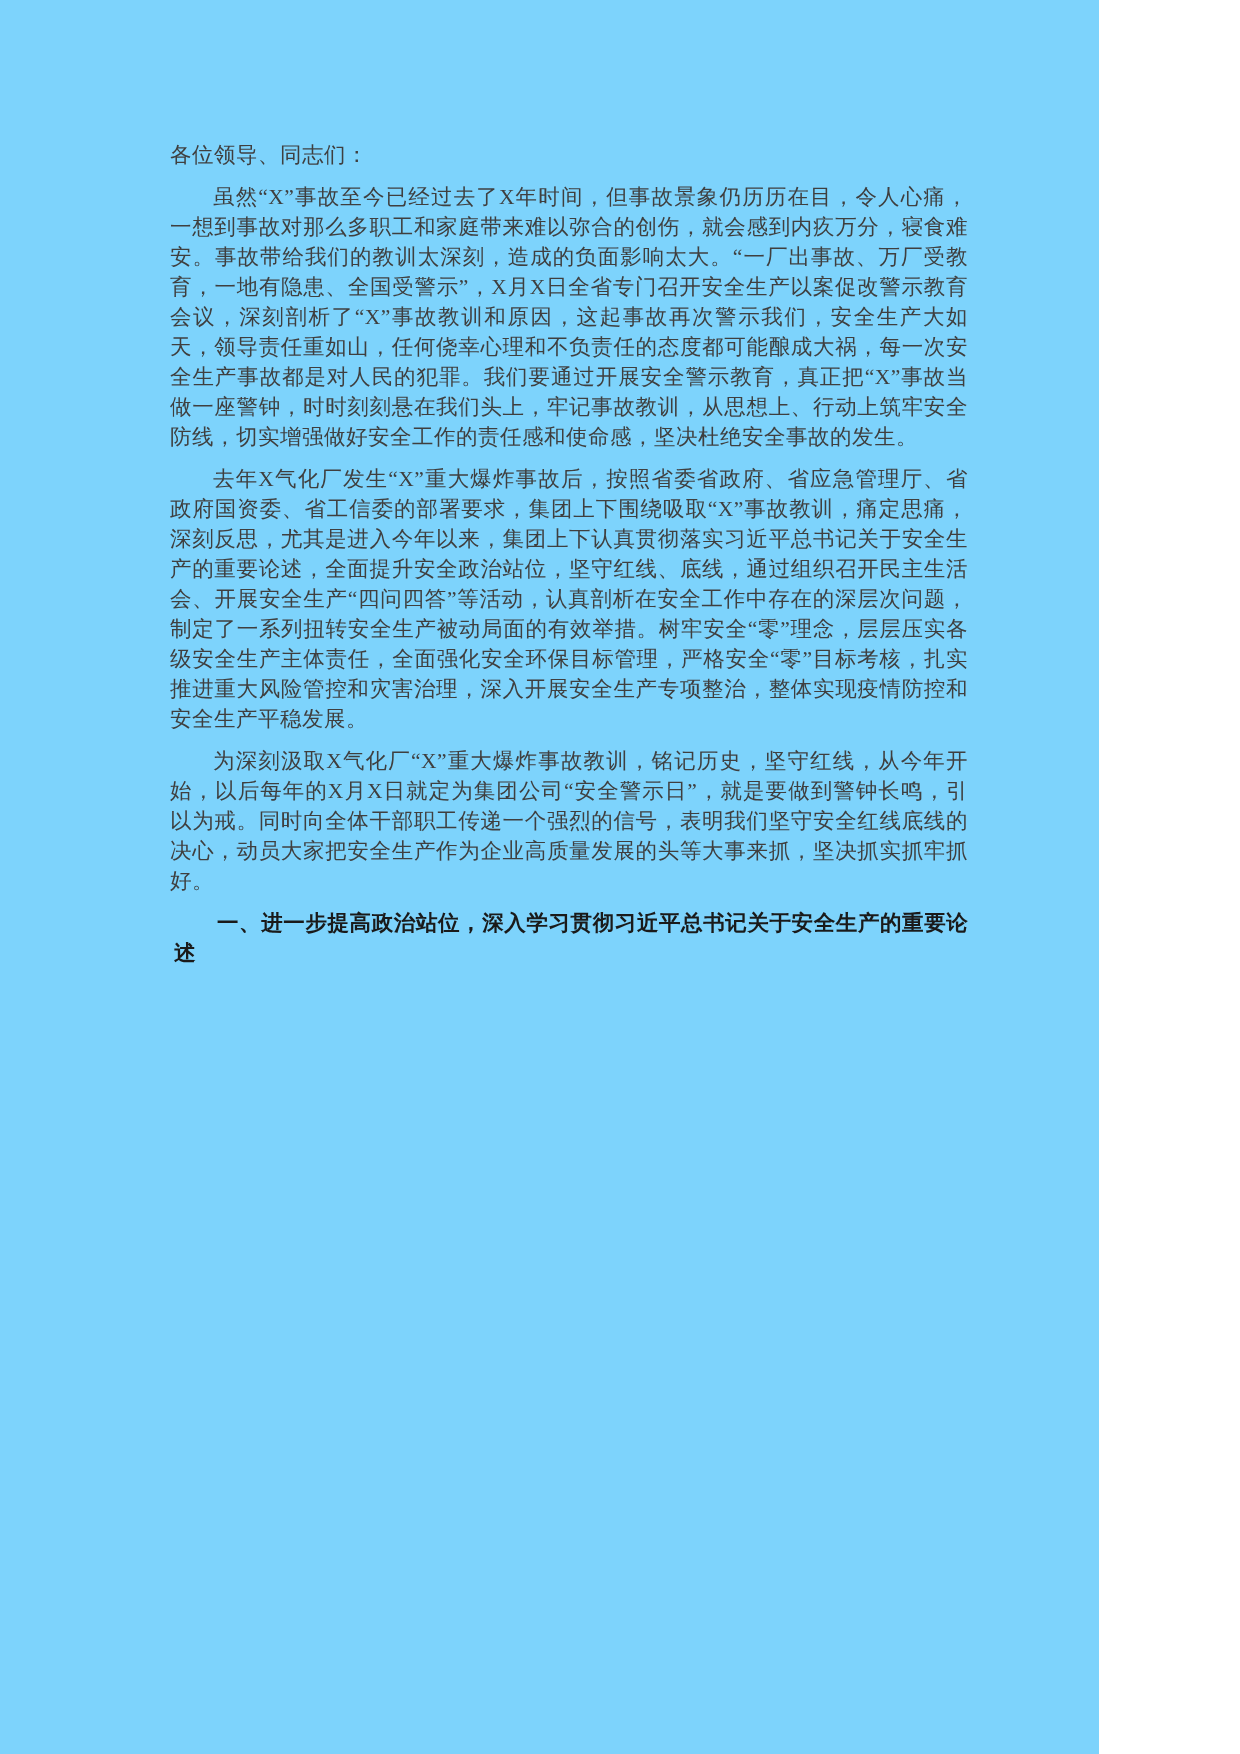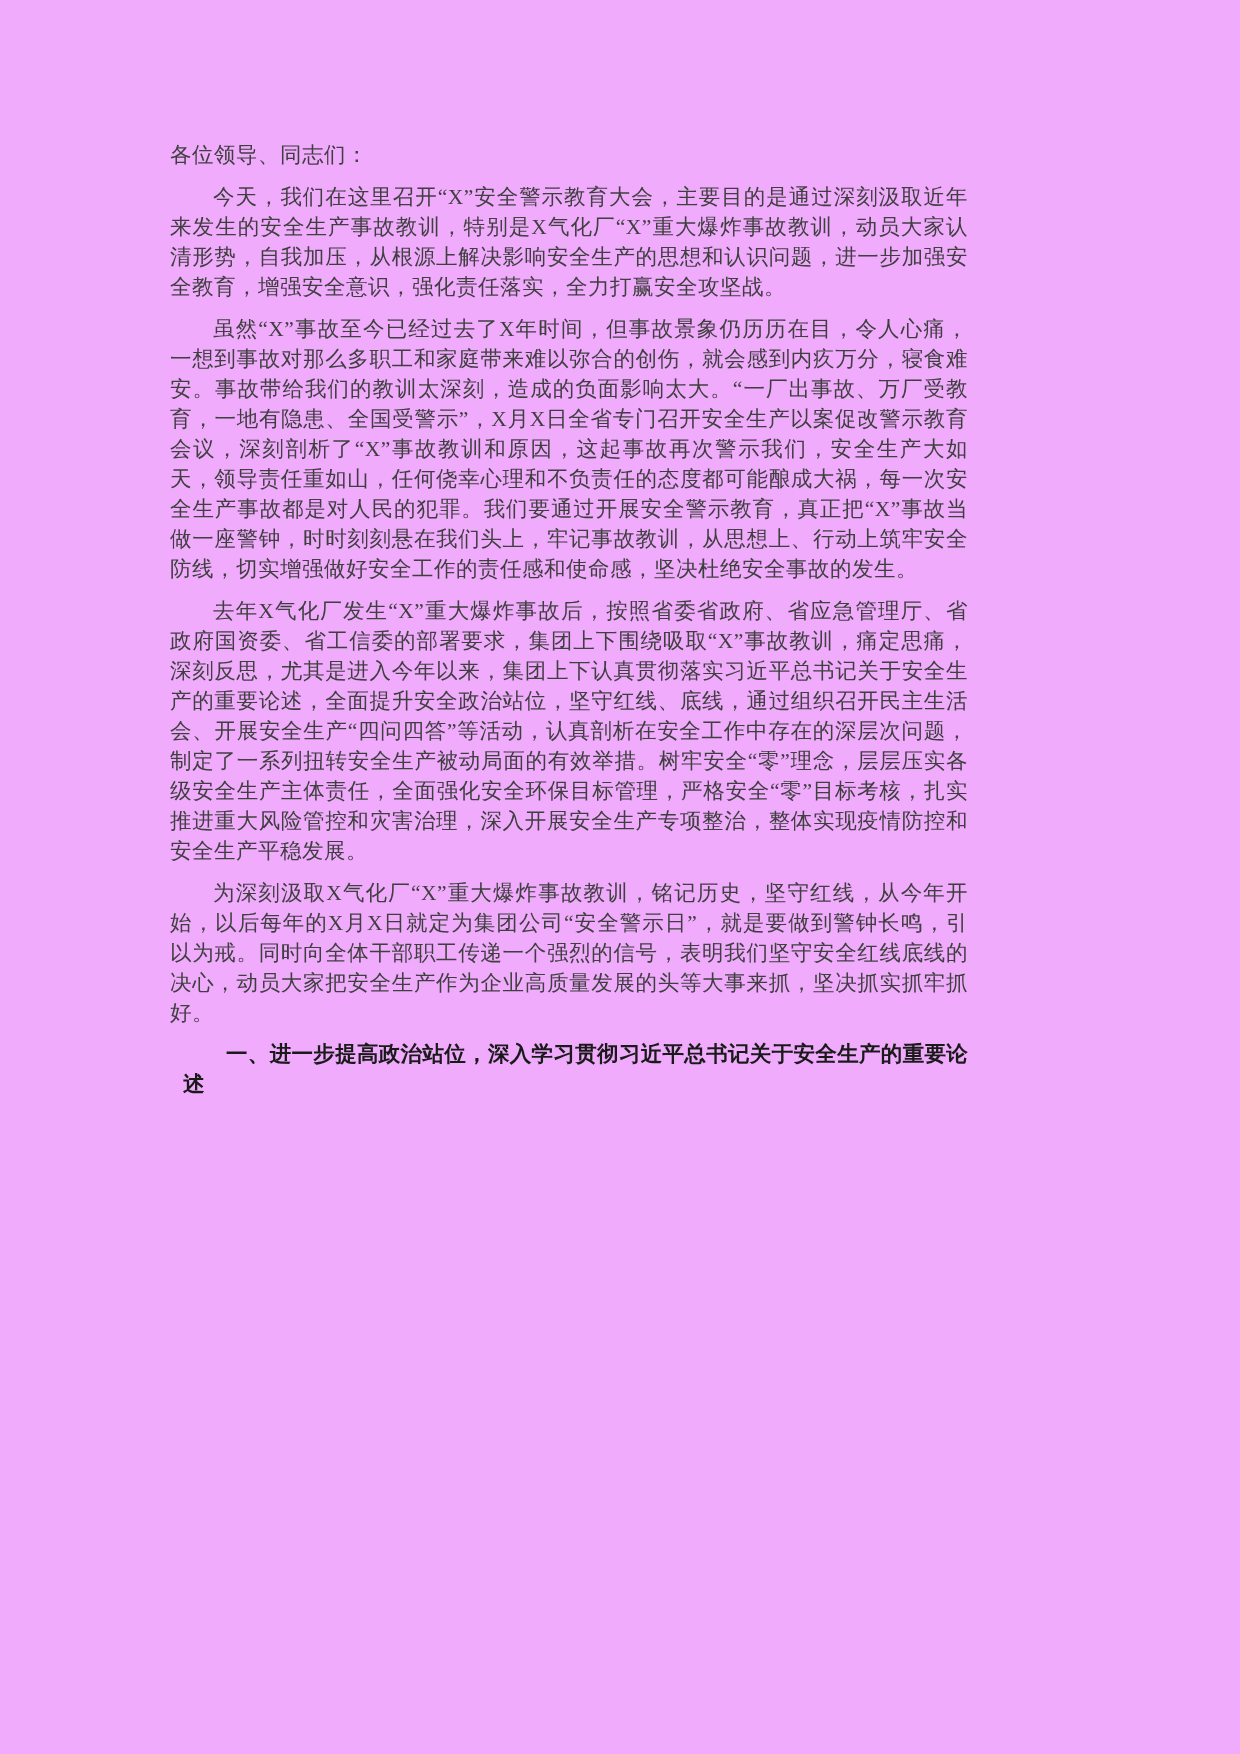--- a/index.html
+++ b/index.html
@@ -2,23 +2,23 @@
 <html><head>
 <meta charset="utf-8">
 <style>
   html, body {
     margin: 0;
     padding: 0;
     background: #ffffff;
   }
   .page {
     position: relative;
-    width: 1240px;
+    width: 1099px;
     height: 1754px;
-    background: #f0abfc;
+    background: #7dd3fc;
     box-sizing: border-box;
     overflow: hidden;
     font-family: "Liberation Serif", "DejaVu Serif", serif;
   }
   .content {
     position: absolute;
     left: 170px;
     top: 140px;
     width: 798px;
     color: #3f3f3f;
@@ -28,33 +28,32 @@
     letter-spacing: 0.5px;
   }
   .para {
     margin: 0 0 12px 0;
     text-indent: 2em;
   }
   .salutation {
     text-indent: 0;
   }
   .heading {
-    margin: 6px 0 14px 13px;
+    margin: 6px 0 14px 4px;
     text-indent: 2em;
     font-weight: bold;
     color: #1a1a1a;
-    font-family: Liberation Mono, monospace;
+    font-family: Liberation Serif, serif;
     letter-spacing: 0.2px;
   }
 </style>
 </head>
 <body>
 
 <div class="page">
   <div class="content">
     <p class="para salutation">各位领导、同志们：</p>
-    <p class="para">今天，我们在这里召开“X”安全警示教育大会，主要目的是通过深刻汲取近年来发生的安全生产事故教训，特别是X气化厂“X”重大爆炸事故教训，动员大家认清形势，自我加压，从根源上解决影响安全生产的思想和认识问题，进一步加强安全教育，增强安全意识，强化责任落实，全力打赢安全攻坚战。</p>
     <p class="para">虽然“X”事故至今已经过去了X年时间，但事故景象仍历历在目，令人心痛，一想到事故对那么多职工和家庭带来难以弥合的创伤，就会感到内疚万分，寝食难安。事故带给我们的教训太深刻，造成的负面影响太大。“一厂出事故、万厂受教育，一地有隐患、全国受警示”，X月X日全省专门召开安全生产以案促改警示教育会议，深刻剖析了“X”事故教训和原因，这起事故再次警示我们，安全生产大如天，领导责任重如山，任何侥幸心理和不负责任的态度都可能酿成大祸，每一次安全生产事故都是对人民的犯罪。我们要通过开展安全警示教育，真正把“X”事故当做一座警钟，时时刻刻悬在我们头上，牢记事故教训，从思想上、行动上筑牢安全防线，切实增强做好安全工作的责任感和使命感，坚决杜绝安全事故的发生。</p>
     <p class="para">去年X气化厂发生“X”重大爆炸事故后，按照省委省政府、省应急管理厅、省政府国资委、省工信委的部署要求，集团上下围绕吸取“X”事故教训，痛定思痛，深刻反思，尤其是进入今年以来，集团上下认真贯彻落实习近平总书记关于安全生产的重要论述，全面提升安全政治站位，坚守红线、底线，通过组织召开民主生活会、开展安全生产“四问四答”等活动，认真剖析在安全工作中存在的深层次问题，制定了一系列扭转安全生产被动局面的有效举措。树牢安全“零”理念，层层压实各级安全生产主体责任，全面强化安全环保目标管理，严格安全“零”目标考核，扎实推进重大风险管控和灾害治理，深入开展安全生产专项整治，整体实现疫情防控和安全生产平稳发展。</p>
     <p class="para">为深刻汲取X气化厂“X”重大爆炸事故教训，铭记历史，坚守红线，从今年开始，以后每年的X月X日就定为集团公司“安全警示日”，就是要做到警钟长鸣，引以为戒。同时向全体干部职工传递一个强烈的信号，表明我们坚守安全红线底线的决心，动员大家把安全生产作为企业高质量发展的头等大事来抓，坚决抓实抓牢抓好。</p>
     <p class="heading">一、进一步提高政治站位，深入学习贯彻习近平总书记关于安全生产的重要论述</p>
   </div>
 </div>
 
 </body></html>

